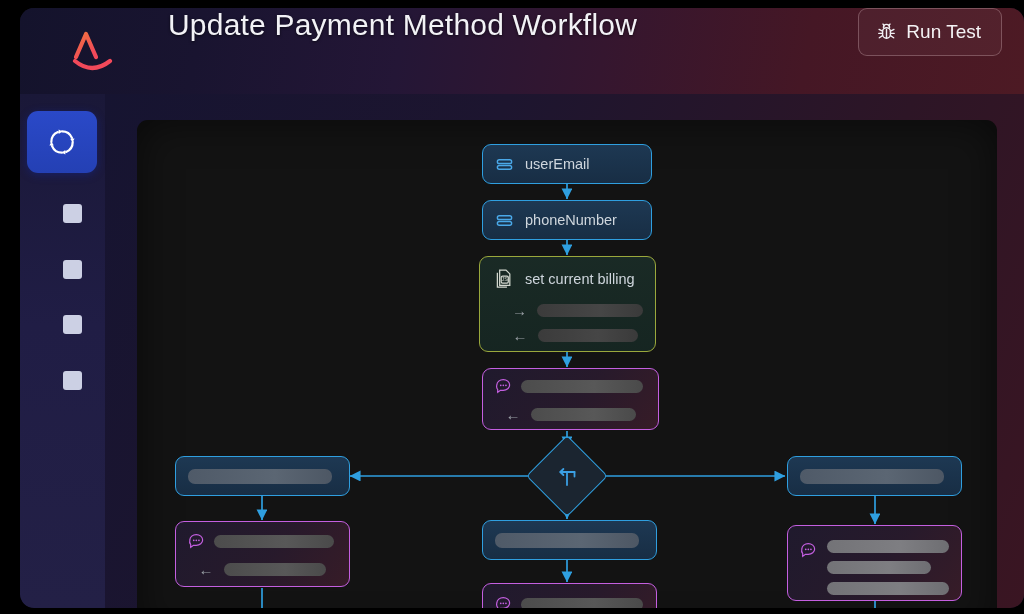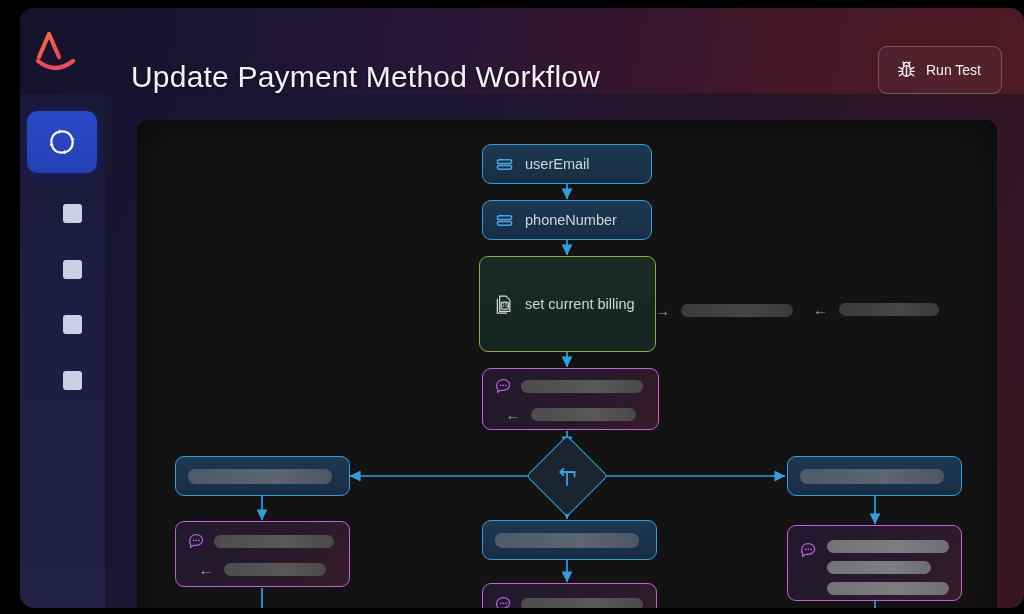--- a/index.html
+++ b/index.html
@@ -28,22 +28,23 @@
     left: 0; top: 0;
     width: 1004px; height: 86px;
     background: linear-gradient(100deg,
         #14132c 0%,
         #191430 18%,
         #241636 38%,
         #35162f 58%,
         #451725 78%,
         #4d1a24 100%);
     display: flex;
-    align-items: flex-end;
+    align-items: flex-start;
     z-index: 5;
+    padding-left: 37px;
   }
   .logo-slot {
     width: 72px; height: 86px;
     display: flex; align-items: center; justify-content: center;
     flex: 0 0 72px;
   }
   .logo-mark { width: 44px; height: 46px; display:block; }
 
   .app-title {
     font-size: 30px;
@@ -59,21 +60,21 @@
 
   .run-test-btn {
     display: flex; align-items: center; gap: 9px;
     height: 48px;
     margin-right: 22px;
     padding: 0 20px 0 17px;
     border: 1px solid rgba(220,190,195,0.32);
     border-radius: 9px;
     background: rgba(255,235,235,0.045);
     color: #f4f2f4;
-    font-size: 14px;
+    font-size: 19px;
     cursor: pointer;
     white-space: nowrap;
   }
   .bug-icon { width: 21px; height: 21px; display:block; flex:0 0 21px; }
 
   
   .sidebar {
     position: absolute;
     left: 0; top: 86px;
     width: 85px; height: 514px;
@@ -323,21 +324,21 @@
       <div class="node node-blue" style="left:345px; top:80px; width:170px; height:40px; padding:0 12px;">
         <span class="icon-box" style="margin-right:11px;">
           <svg width="19" height="19" viewBox="0 0 20 20">
             <rect x="2.5" y="5" width="15" height="4" rx="2" fill="none" stroke="#4aa8e8" stroke-width="1.5"></rect>
             <rect x="2.5" y="11" width="15" height="4" rx="2" fill="none" stroke="#4aa8e8" stroke-width="1.5"></rect>
           </svg>
         </span>
         <span class="node-label">phoneNumber</span>
       </div>
 
-      <div class="node node-green" style="left:342px; top:136px; width:177px; height:96px; flex-direction:row; align-items:stretch; padding:10px 12px;">
+      <div class="node node-green" style="left:342px; top:136px; width:177px; height:96px; flex-direction:column; align-items:stretch; padding:10px 12px;">
         <div class="node-row" style="gap:10px;">
           <span class="icon-box">
             <svg width="23" height="23" viewBox="0 0 24 24">
               <g fill="none" stroke="#d3d8cf" stroke-width="1.3">
                 <path d="M8 3.2 h6.6 L18.6 7.2 V19.2 H8 Z"></path>
                 <path d="M5.6 6 V21 H15.6"></path>
                 <rect x="9.6" y="9.4" width="7.4" height="7.4" rx="1.4"></rect>
               </g>
               <text x="13.3" y="15.1" font-size="5.6" fill="#d3d8cf" text-anchor="middle" font-family="Liberation Sans, sans-serif">JS</text>
             </svg>

